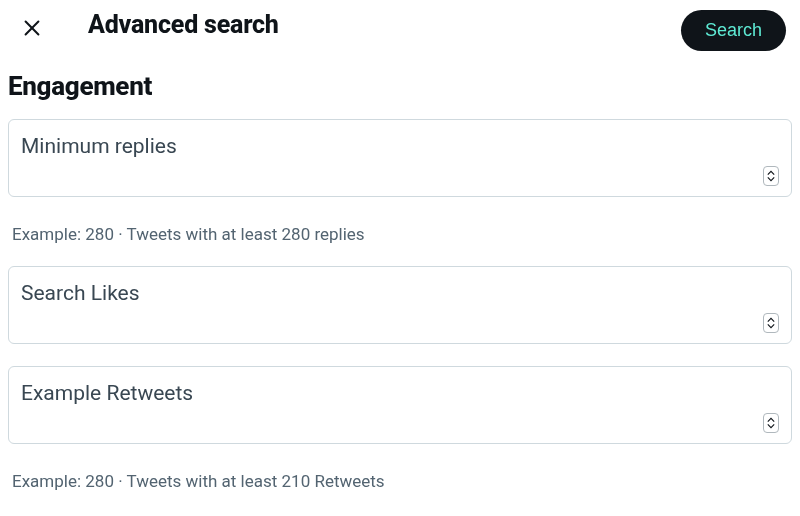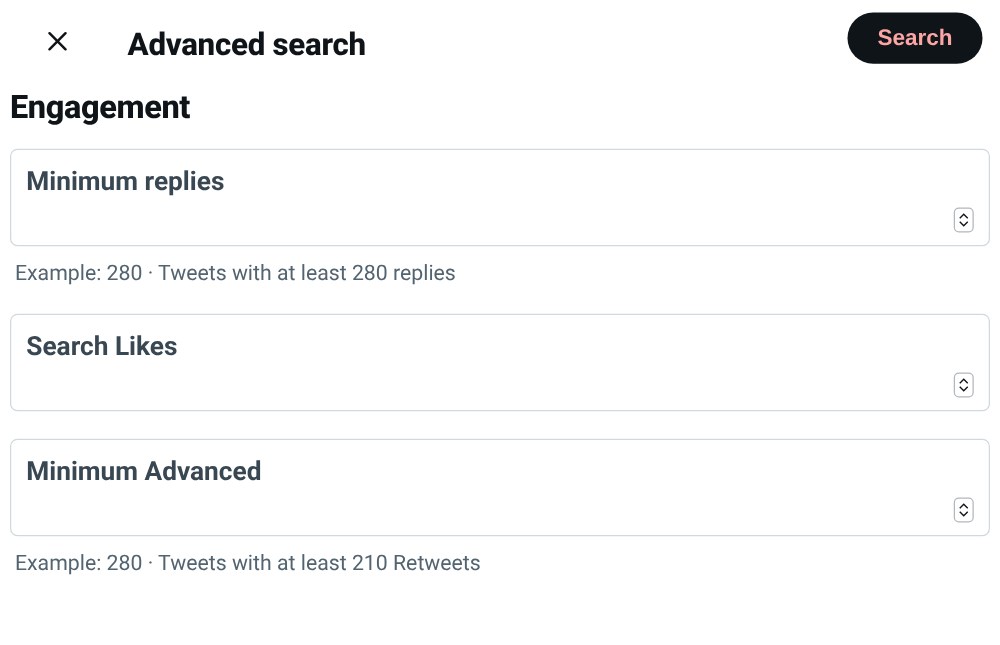--- a/index.html
+++ b/index.html
@@ -9,22 +9,22 @@
     }
     body {
       font-family: -apple-system, BlinkMacSystemFont, "Segoe UI", Roboto, Helvetica, Arial, sans-serif;
       background: #fff;
       width: 800px;
       height: 516px;
       color: #0f1419;
     }
     .header {
       display: flex;
-      align-items: flex-end;
-      padding: 10px 14px 18px 28px;
+      align-items: flex-start;
+      padding: 10px 14px 18px 14px;
     }
     .close-btn {
       width: 36px;
       height: 36px;
       display: flex;
       align-items: center;
       justify-content: center;
       cursor: pointer;
       border-radius: 50%;
     }
@@ -34,26 +34,26 @@
     }
     .header-title {
       font-size: 25px;
       font-weight: 800;
       margin-left: 38px;
       flex: 1;
       letter-spacing: -0.2px;
     }
     .search-btn {
       background: #0f1419;
-      color: #fca5a5;
+      color: #5eead4;
       border: none;
       border-radius: 9999px;
       padding: 10px 24px;
       font-size: 18px;
-      font-weight: 700;
+      font-weight: 400;
       cursor: pointer;
     }
     .section-title {
       font-size: 26px;
       font-weight: 800;
       padding: 2px 8px 18px 8px;
       letter-spacing: -0.3px;
     }
     .fields {
       padding: 0 8px;
@@ -64,21 +64,21 @@
     .input-box {
       border: 1px solid #cfd9de;
       border-radius: 6px;
       padding: 14px 12px 38px 12px;
       position: relative;
       background: #fff;
     }
     .input-label {
       font-size: 21px;
       color: #394752;
-      font-weight: 700;
+      font-weight: 400;
     }
     .stepper {
       position: absolute;
       right: 12px;
       bottom: 10px;
       width: 16px;
       height: 20px;
       display: flex;
       flex-direction: column;
       justify-content: center;
@@ -88,21 +88,21 @@
       border-radius: 4px;
       cursor: pointer;
     }
     .stepper svg {
       width: 8px;
       height: 6px;
     }
     .example-text {
       font-size: 17px;
       color: #536471;
-      margin-top: 12px;
+      margin-top: 27px;
       padding-left: 4px;
     }
   </style>
 </head>
 <body>
 
 <div class="header">
   <div class="close-btn">
     <svg viewBox="0 0 24 24" fill="none" stroke="#0f1419" stroke-width="2.2" stroke-linecap="round">
       <line x1="5" y1="5" x2="19" y2="19"></line>
@@ -141,21 +141,21 @@
           </svg>
         <svg viewBox="0 0 10 6">
             <path d="M1 1 L5 5 L9 1" fill="none" stroke="#0f1419" stroke-width="1.4"></path>
           </svg>
       </div>
     </div>
   </div>
 
   <div class="field-group">
     <div class="input-box">
-      <div class="input-label">Minimum Advanced</div>
+      <div class="input-label">Example Retweets</div>
       <div class="stepper">
         <svg viewBox="0 0 10 6">
             <path d="M1 5 L5 1 L9 5" fill="none" stroke="#0f1419" stroke-width="1.4"></path>
           </svg>
         <svg viewBox="0 0 10 6">
             <path d="M1 1 L5 5 L9 1" fill="none" stroke="#0f1419" stroke-width="1.4"></path>
           </svg>
       </div>
     </div>
     <div class="example-text">Example: 280 · Tweets with at least 210 Retweets</div>

